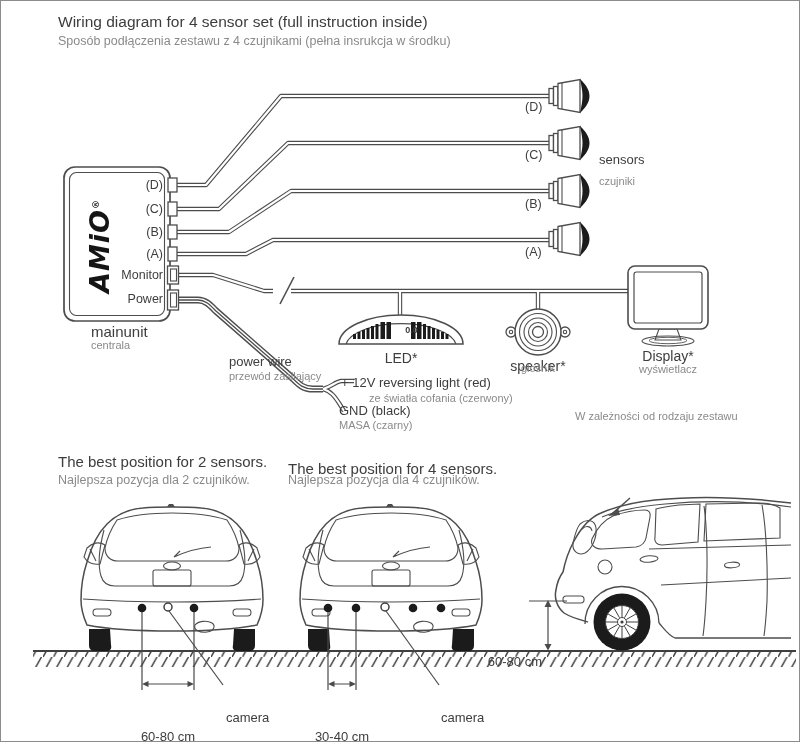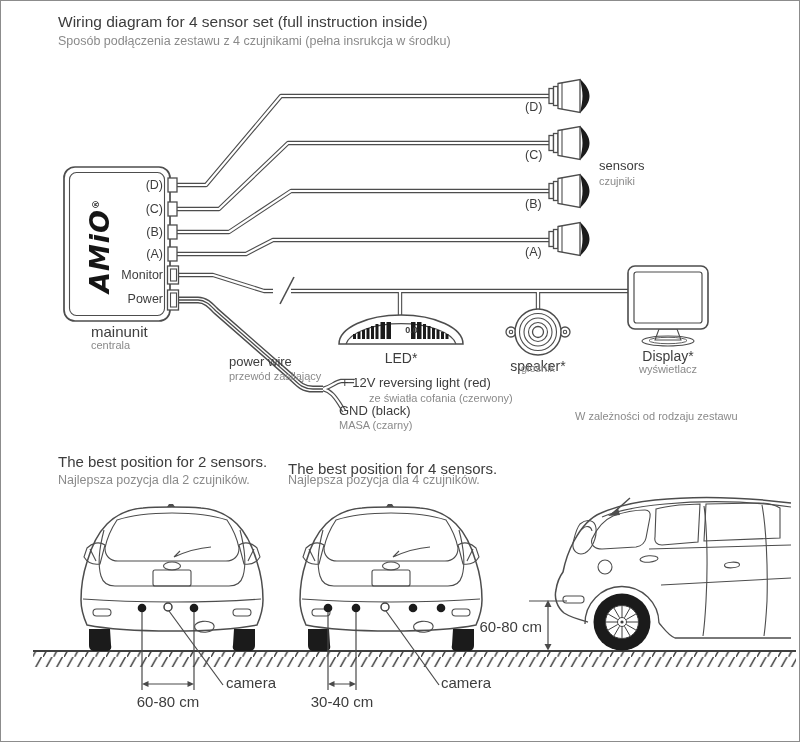--- a/index.html
+++ b/index.html
@@ -7,21 +7,21 @@
          box-sizing:border-box;overflow:hidden;font-family:"Liberation Sans",sans-serif;}
   svg{position:absolute;left:0;top:0;}
   .lbl{position:absolute;white-space:nowrap;color:#3d3d3d;font-family:"Liberation Sans",sans-serif;line-height:1.15;text-align:center;}
   .muted{color:#8a8a8a;}
   .t16{font-size:15.5px;}
   .t15{font-size:15px;}
   .t13{font-size:13px;}
   .t12{font-size:12.5px;}
   .t11{font-size:11px;}
   .t14{font-size:14px;}
-  .t145{font-size:15px;}
+  .t145{font-size:13px;margin-top:37px;}
   .ctr{text-align:center;}
   .rgt{text-align:right;}
   .logo{position:absolute;left:45px;top:228px;width:100px;height:34px;line-height:34px;text-align:center;
         transform:rotate(-90deg);font-family:"DejaVu Sans",sans-serif;font-weight:bold;font-style:italic;
         font-size:27px;color:#151515;letter-spacing:1px;}
   .logo sup{font-size:9px;font-style:normal;}
   .ledval{position:absolute;left:385px;top:324px;width:51px;text-align:center;font-size:9px;font-weight:bold;color:#3d3d3d;}
   
   .wo{fill:none;stroke:#4d4d4d;stroke-width:4.4;stroke-linejoin:round;}
   .wi{fill:none;stroke:#fff;stroke-width:2.2;stroke-linejoin:round;}
@@ -279,21 +279,21 @@
 <div class="lbl t12 rgt" style="left:82px;top:267px;width:80px;">Monitor</div>
 <div class="lbl t12 rgt" style="left:82px;top:291px;width:80px;">Power</div>
 
 <div class="lbl t15" style="left:90px;top:322px;">mainunit</div>
 <div class="lbl t11 muted" style="left:90px;top:338px;">centrala</div>
 
 <div class="lbl t12" style="left:524px;top:99px;">(D)</div>
 <div class="lbl t12" style="left:524px;top:147px;">(C)</div>
 <div class="lbl t12" style="left:524px;top:196px;">(B)</div>
 <div class="lbl t12" style="left:524px;top:244px;">(A)</div>
-<div class="lbl t13" style="left:598px;top:158px;">sensors</div>
+<div class="lbl t13" style="left:598px;top:152px;">sensors</div>
 <div class="lbl t11 muted" style="left:598px;top:174px;">czujniki</div>
 
 <div class="ledval">0.0</div>
 <div class="lbl t14 ctr" style="left:370px;top:349px;width:60px;">LED*</div>
 
 <div class="lbl t14 ctr" style="left:497px;top:357px;width:80px;">speaker*</div>
 <div class="lbl t11 ctr muted" style="left:497px;top:361px;width:80px;">głośnik</div>
 
 <div class="lbl t14 ctr" style="left:627px;top:347px;width:80px;">Display*</div>
 <div class="lbl t11 ctr muted" style="left:627px;top:362px;width:80px;">wyświetlacz</div>

